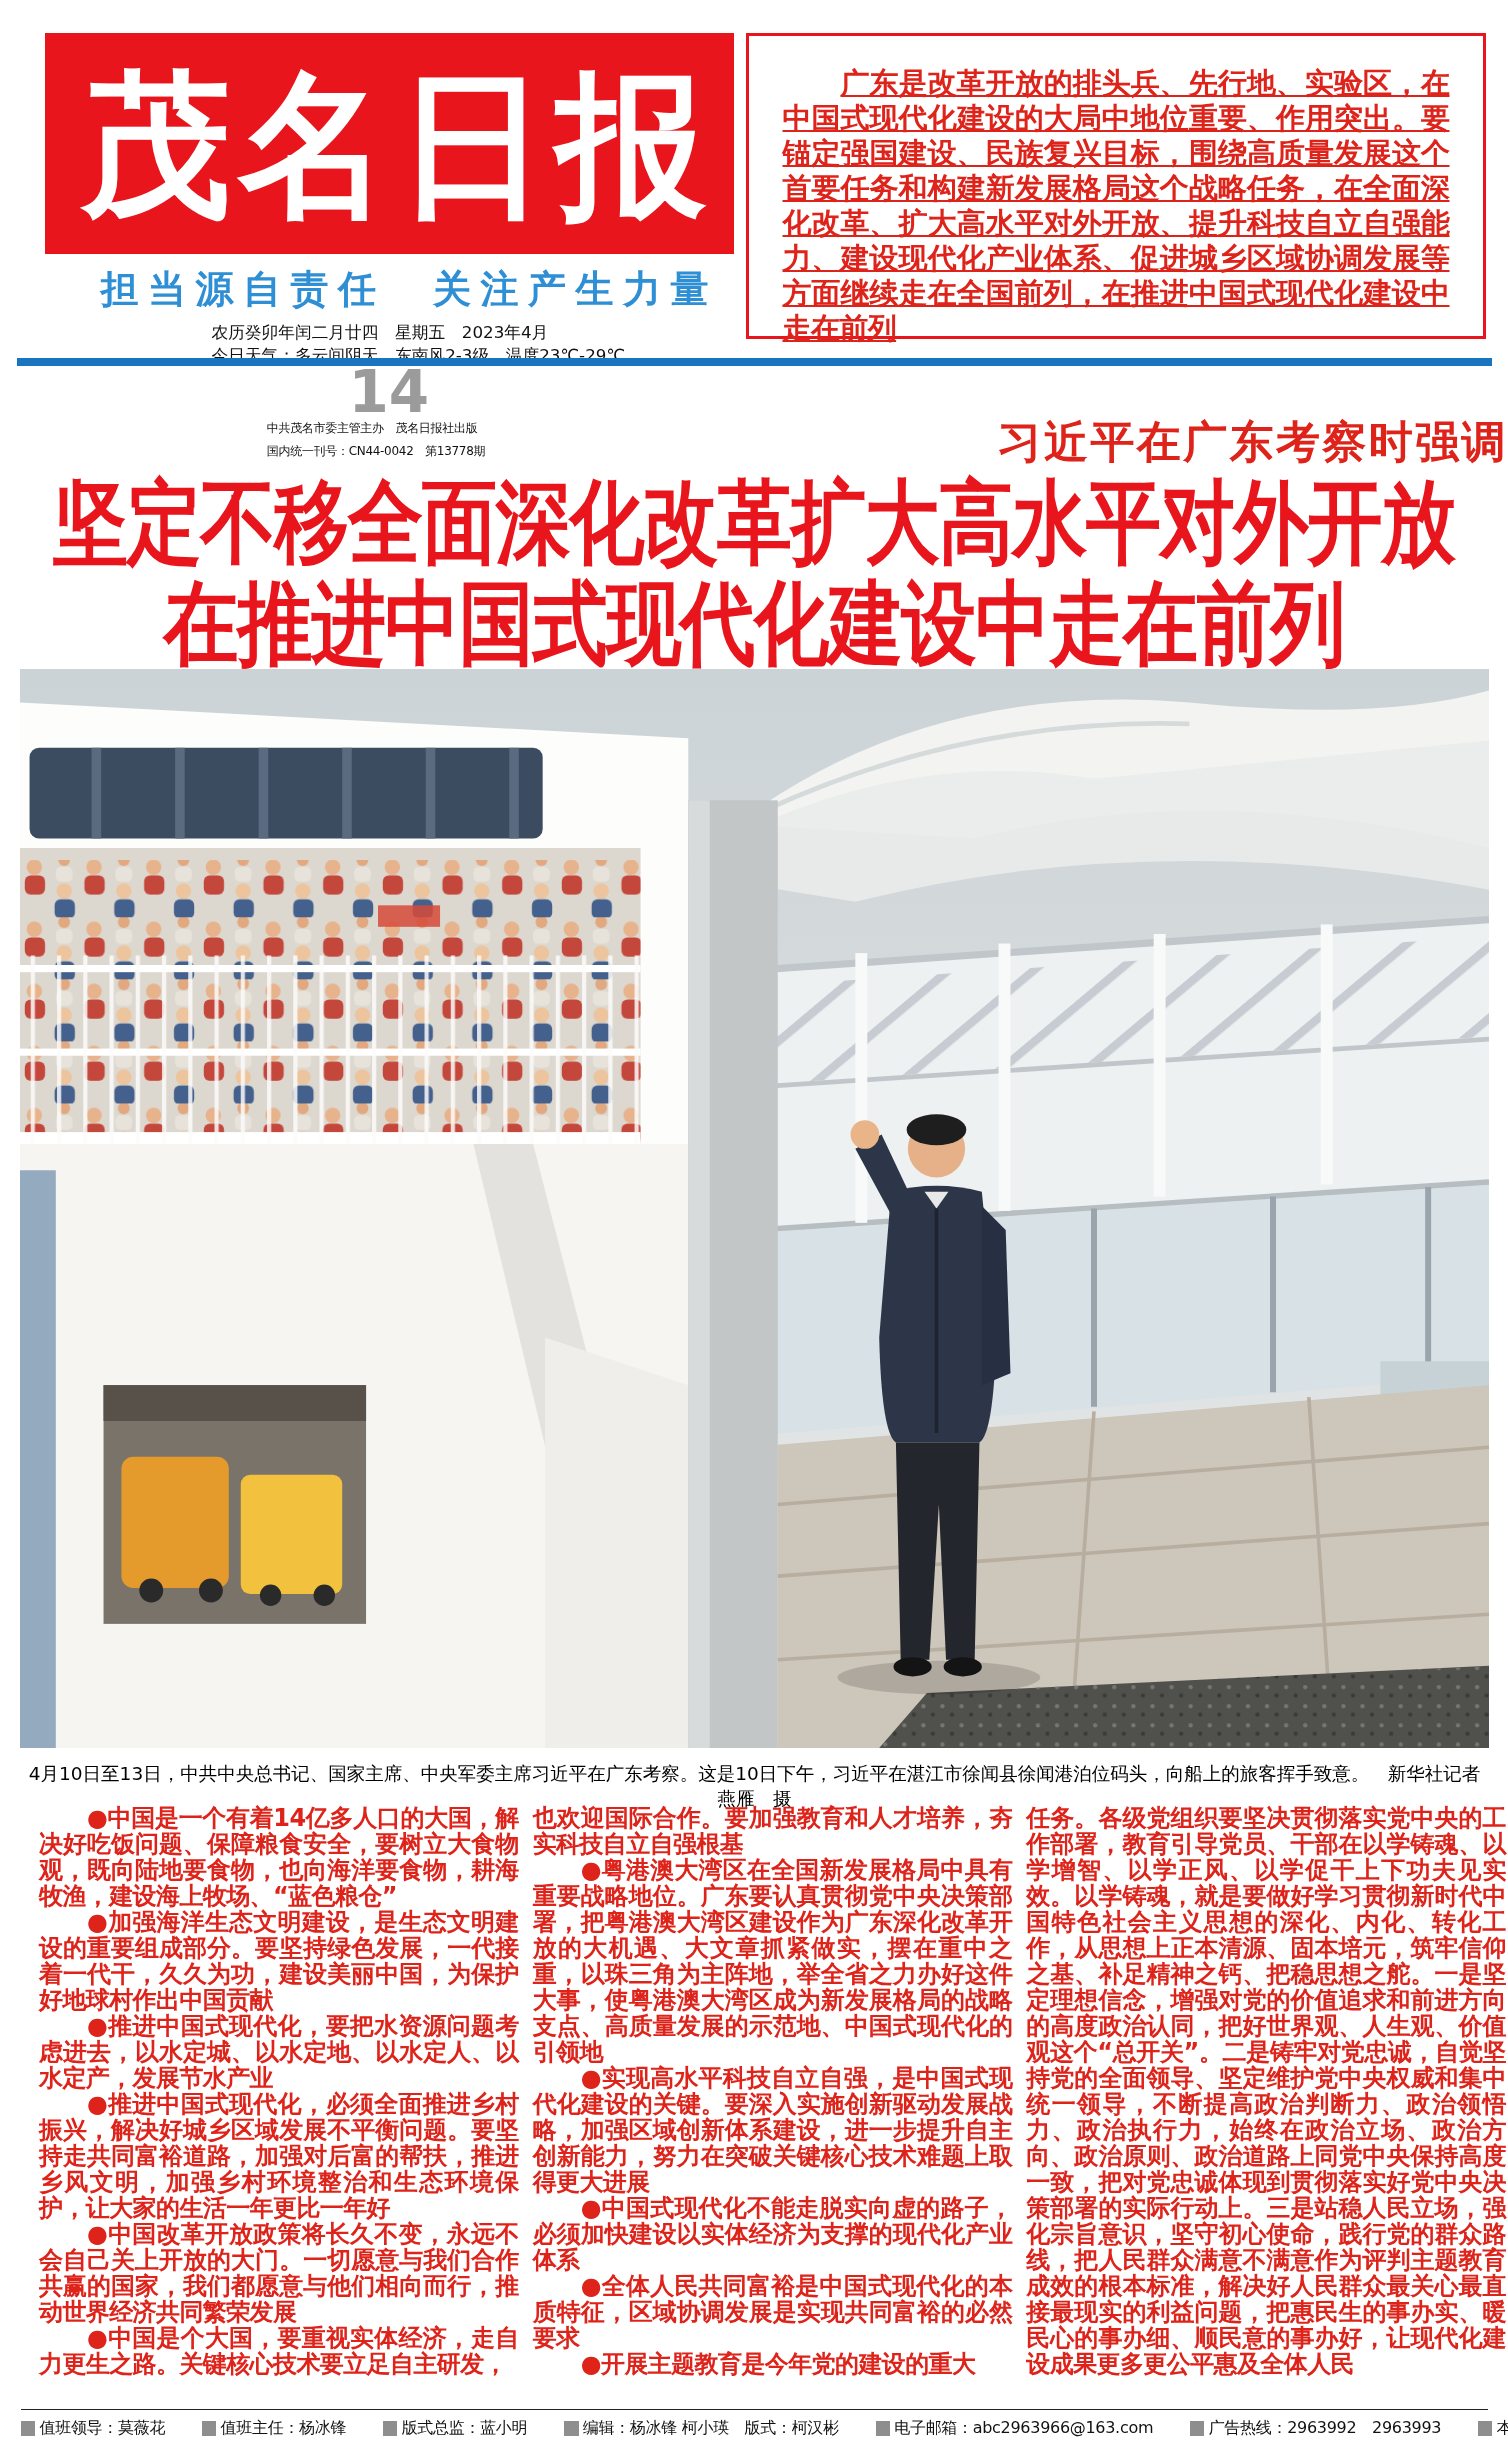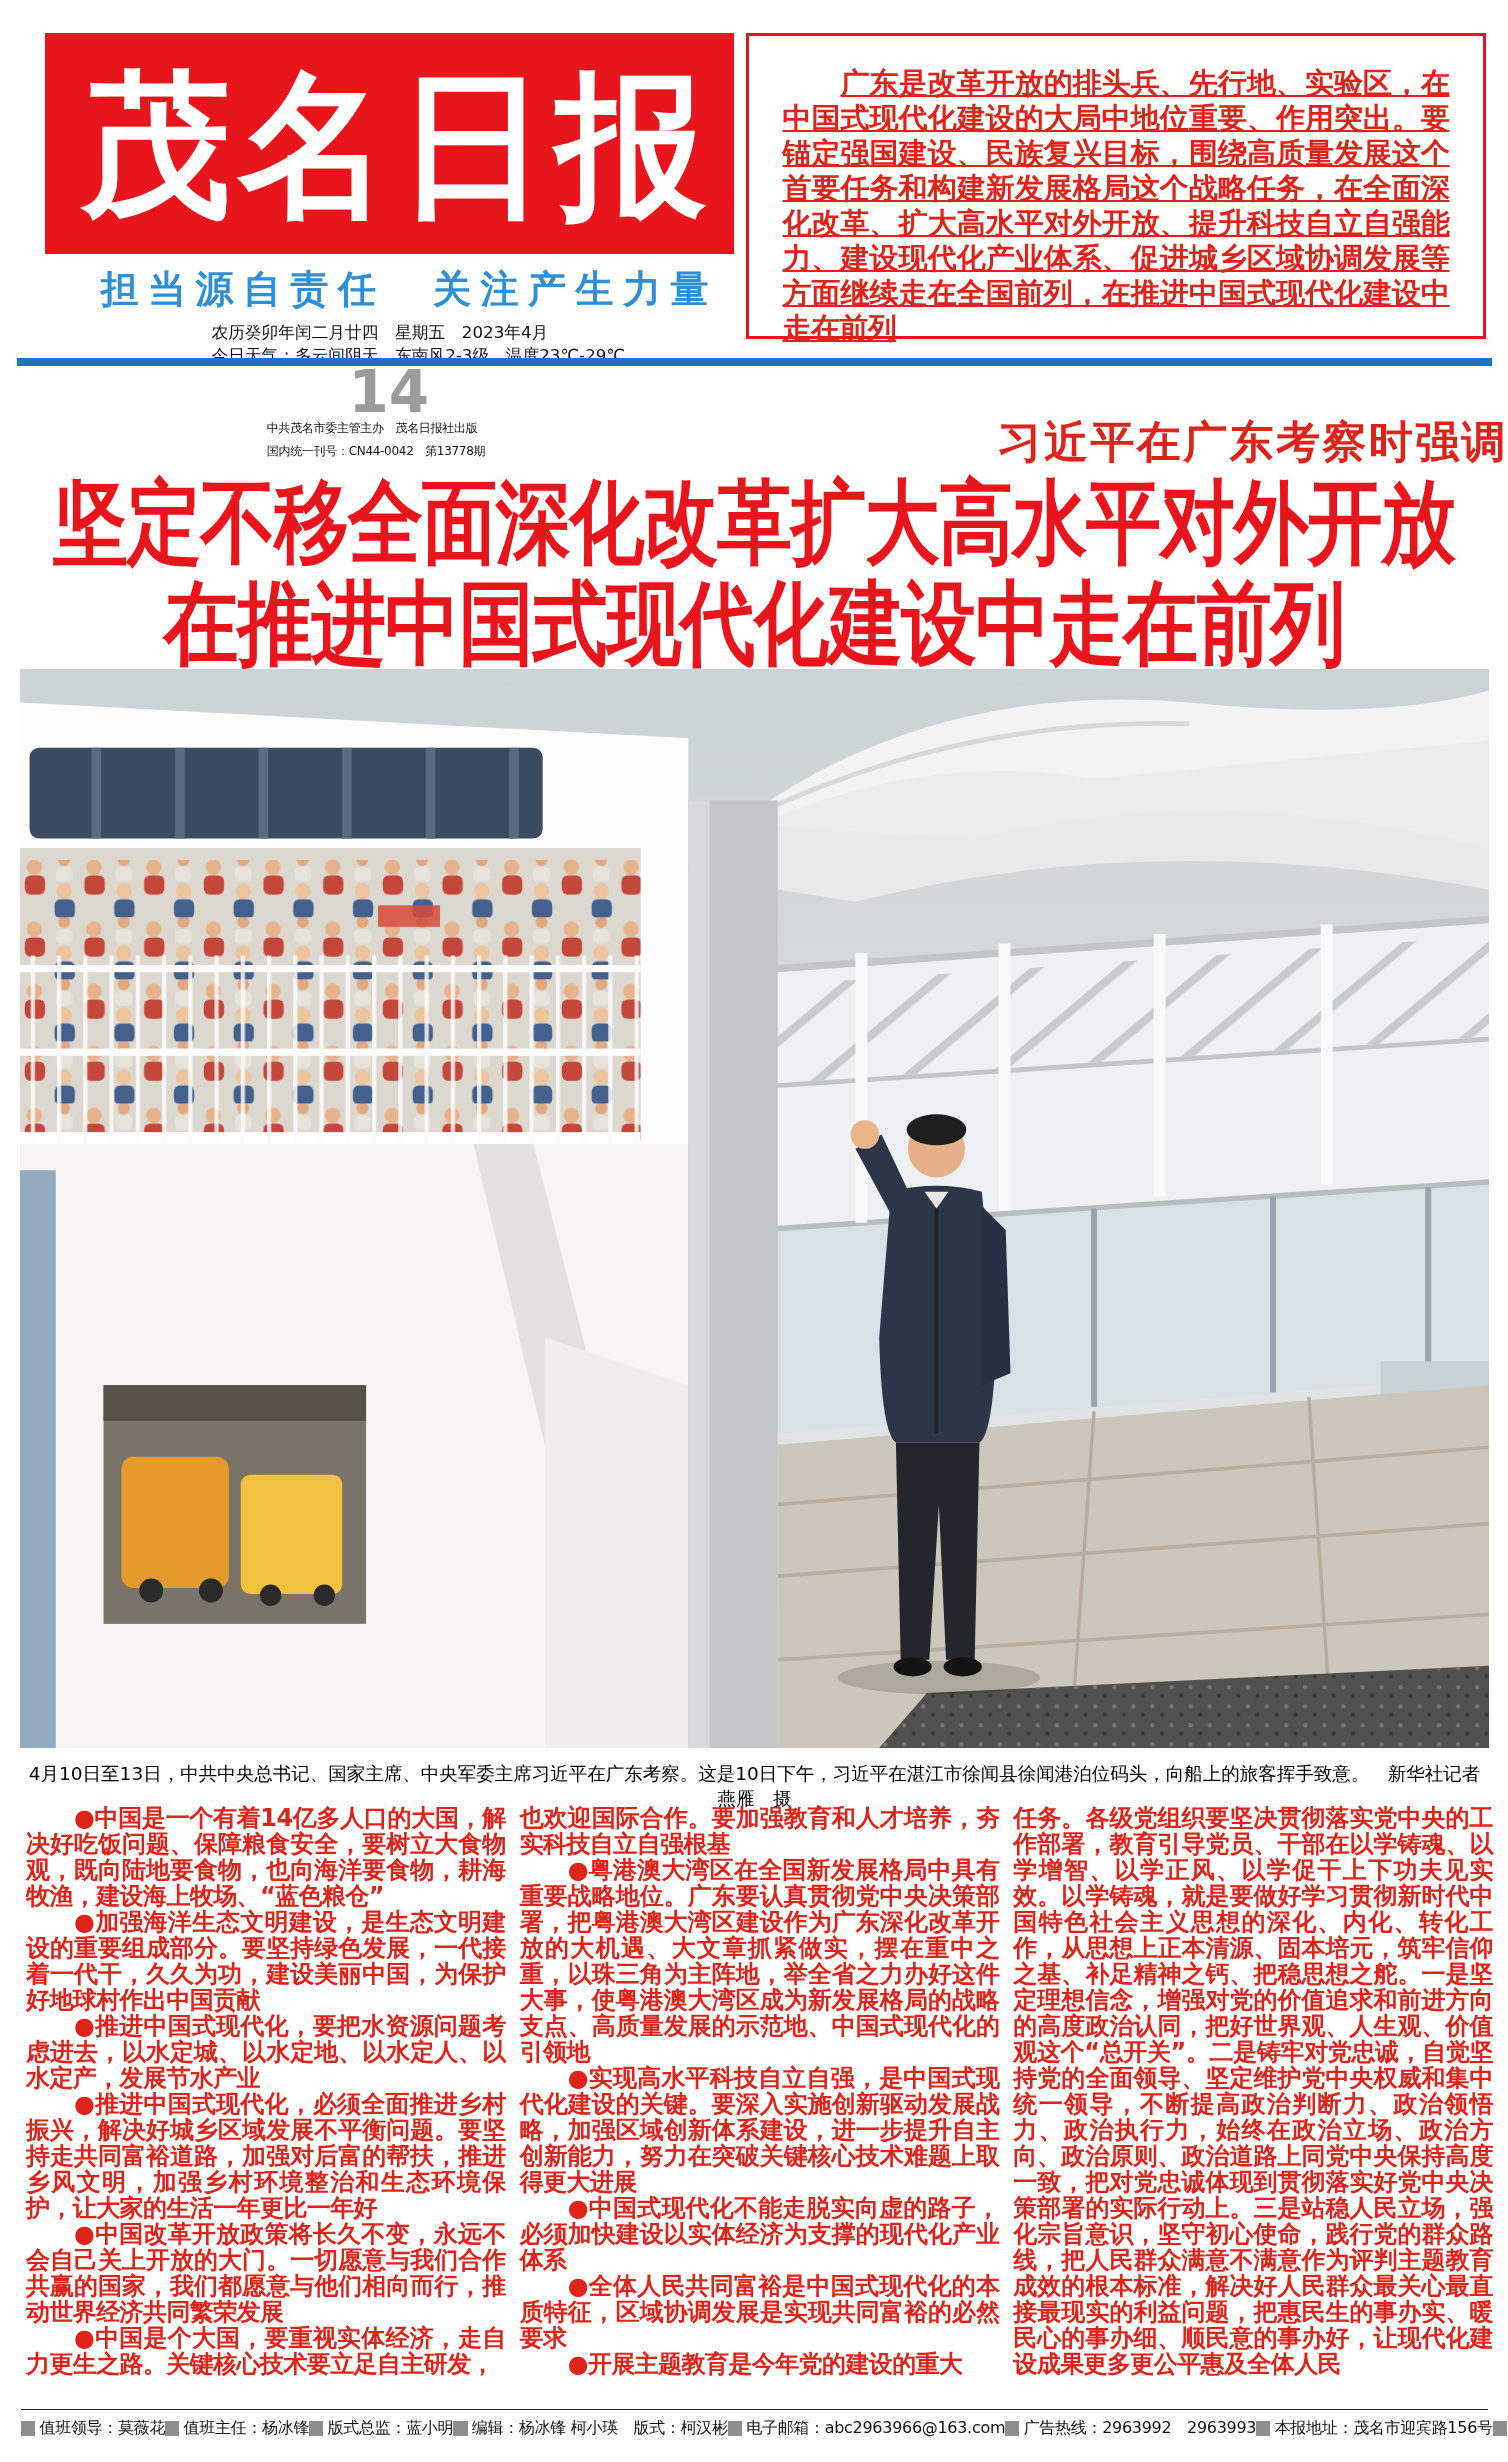--- a/index.html
+++ b/index.html
@@ -42,32 +42,32 @@
   .headline1{top:477px;}
   .headline2{top:578px;}
 
   
   .photo{position:absolute;left:19.7px;top:669px;width:1469px;height:1079px;overflow:hidden;}
   .photo svg{display:block;width:100%;height:100%;}
   .caption{position:absolute;left:21px;top:1761px;width:1467px;margin:0;
            text-align:center;font-size:18.5px;line-height:25px;color:#000;}
 
   
-  .body-cols{position:absolute;left:26px;top:1805px;width:1467px;height:597px;
+  .body-cols{position:absolute;left:39px;top:1805px;width:1467px;height:597px;
              display:flex;gap:14px;}
   .col{flex:1;}
   .para{margin:0;color:var(--text_red,#de231a);font-weight:700;font-size:24px;
         line-height:26px;text-align:justify;text-indent:2em;letter-spacing:-0.6px;}
   .para.cont{text-indent:0;}
 
   
   .footer-rule{position:absolute;left:21px;top:2409px;width:1467px;height:1.2px;background:#222;}
   .footer{position:absolute;left:21px;top:2418px;width:1467px;display:flex;
           justify-content:space-between;align-items:center;font-size:16px;
-          letter-spacing:-0.3px;white-space:nowrap;color:#111;}
+          letter-spacing:-0.3px;white-space:nowrap;color:#111;gap:37px;}
   .fitem{display:inline-flex;align-items:center;}
   .sq{width:14.3px;height:14.3px;background:#8e8e8e;display:inline-block;margin-right:4.2px;flex:none;}
 </style>
 </head>
 <body>
 
 <div class="page">
 
   <div class="masthead">
     <div class="masthead-title">茂名日报</div>

